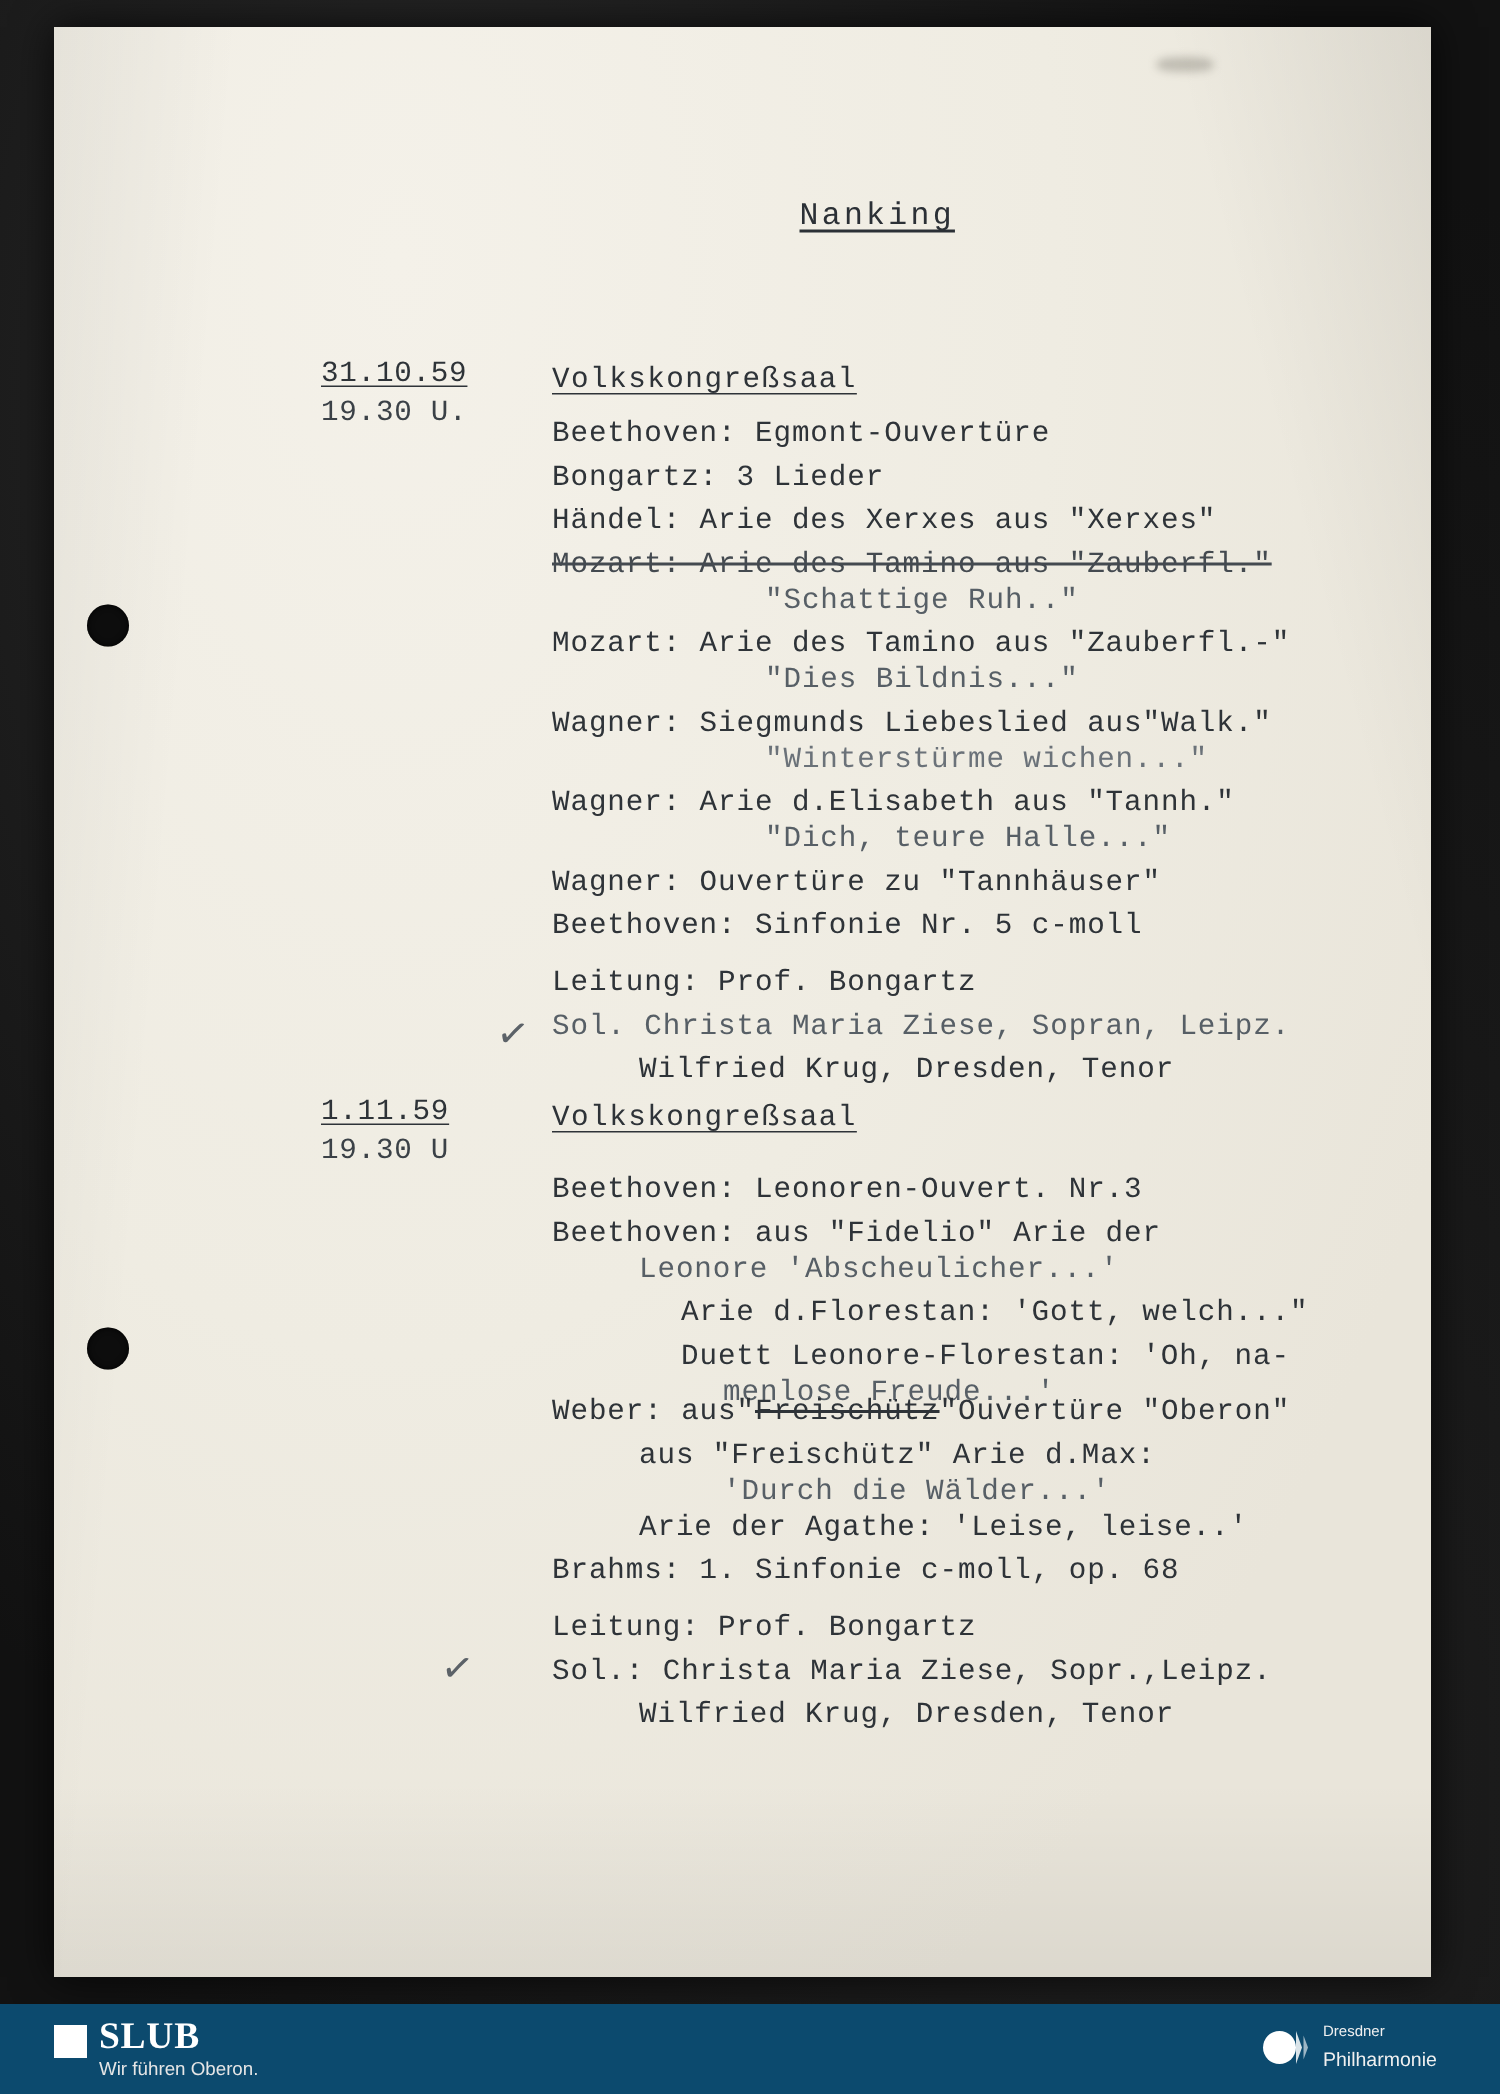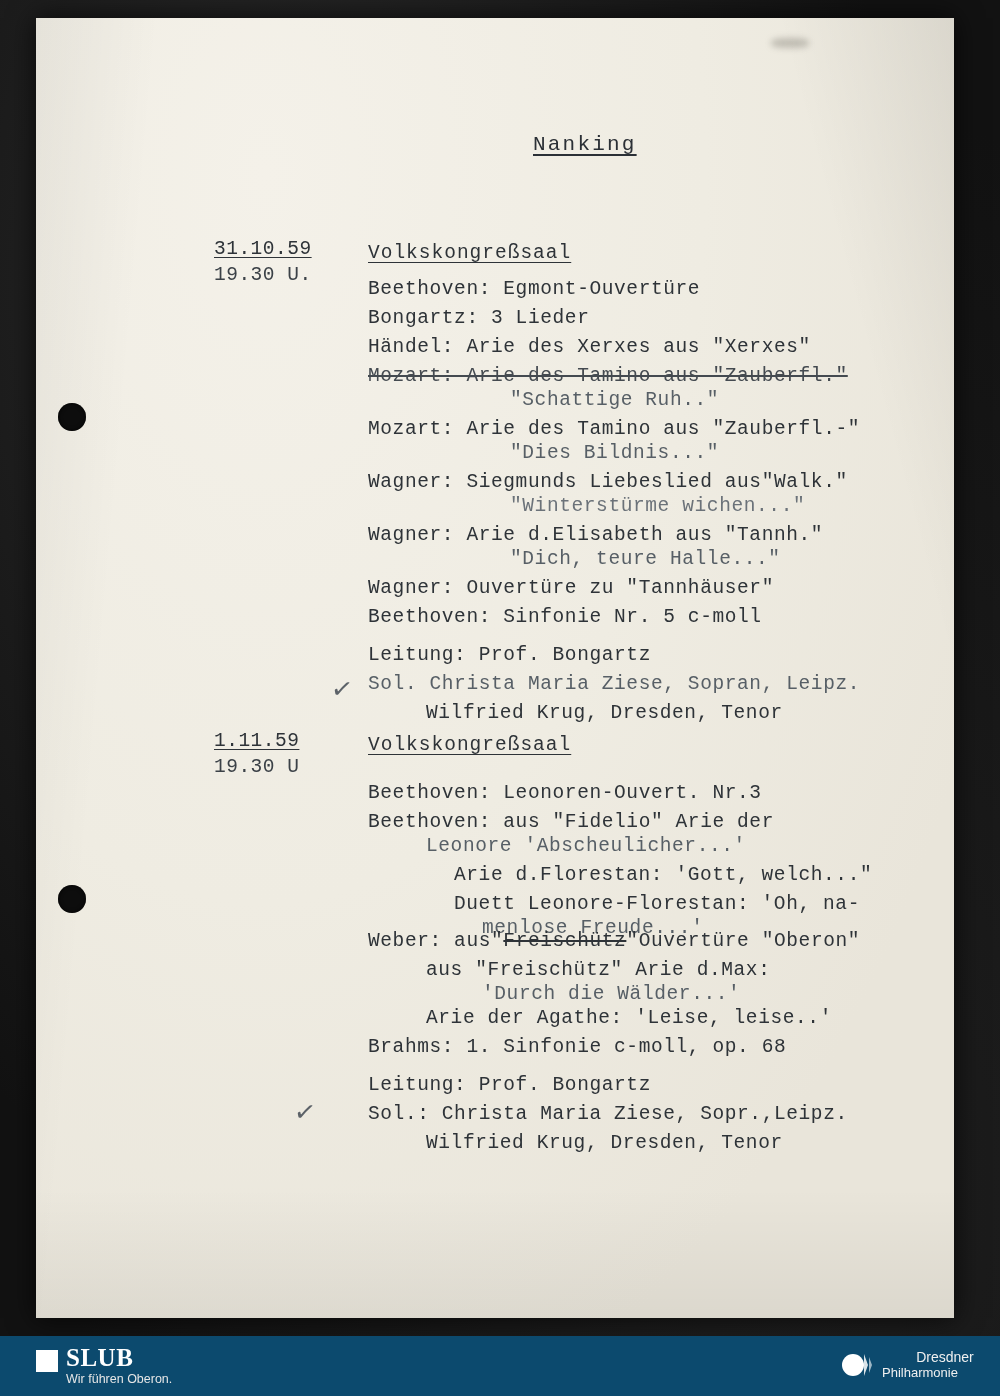--- a/index.html
+++ b/index.html
@@ -146,23 +146,23 @@
   .slub-sub {
     position:absolute; left: 66px; top: 36px;
     font-family: "Liberation Sans", sans-serif;
     font-size: 12.5px; color:#e6e6e6;
   }
   .dp-logo {
     position:absolute; right: 126px; top: 12px;
     width: 34px; height: 34px;
   }
   .dp-text1 {
-    position:absolute; right: 7px; top: 13px;
+    position:absolute; right: 22px; top: 13px;
     font-family: "Liberation Sans", sans-serif;
-    font-size: 14px; color:#f0f0f0; text-align:center; width: 96px;
+    font-size: 10px; color:#f0f0f0; text-align:left; width: 96px;
   }
   .dp-text2 {
     position:absolute; right: 22px; top: 29px;
     font-family: "Liberation Sans", sans-serif;
     font-size: 13px; color:#f0f0f0; text-align:left; width: 96px;
   }
 </style>
 </head>
 <body>
 

